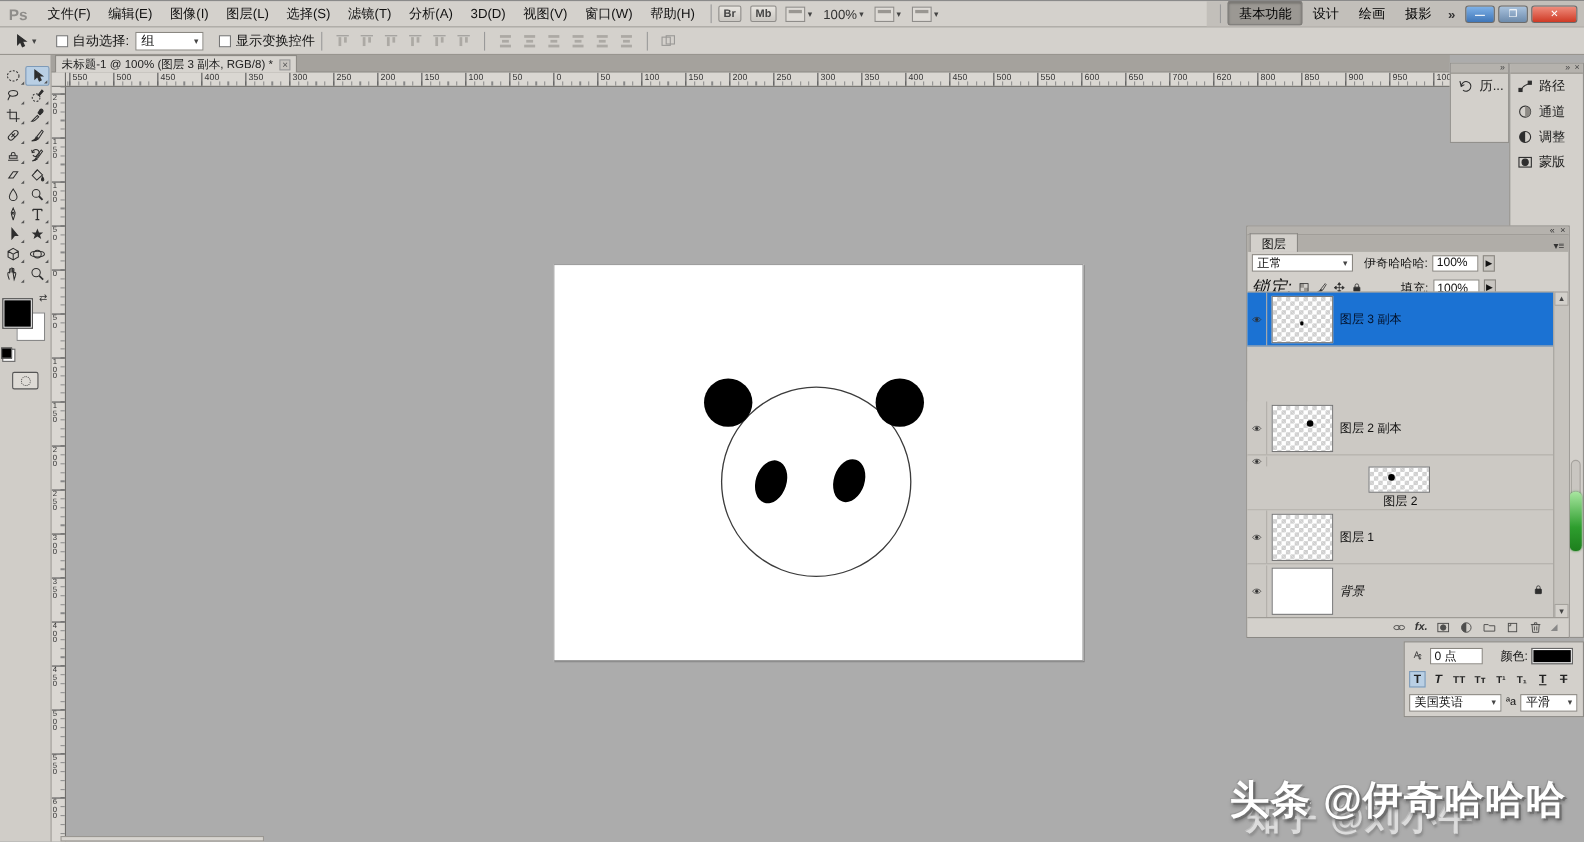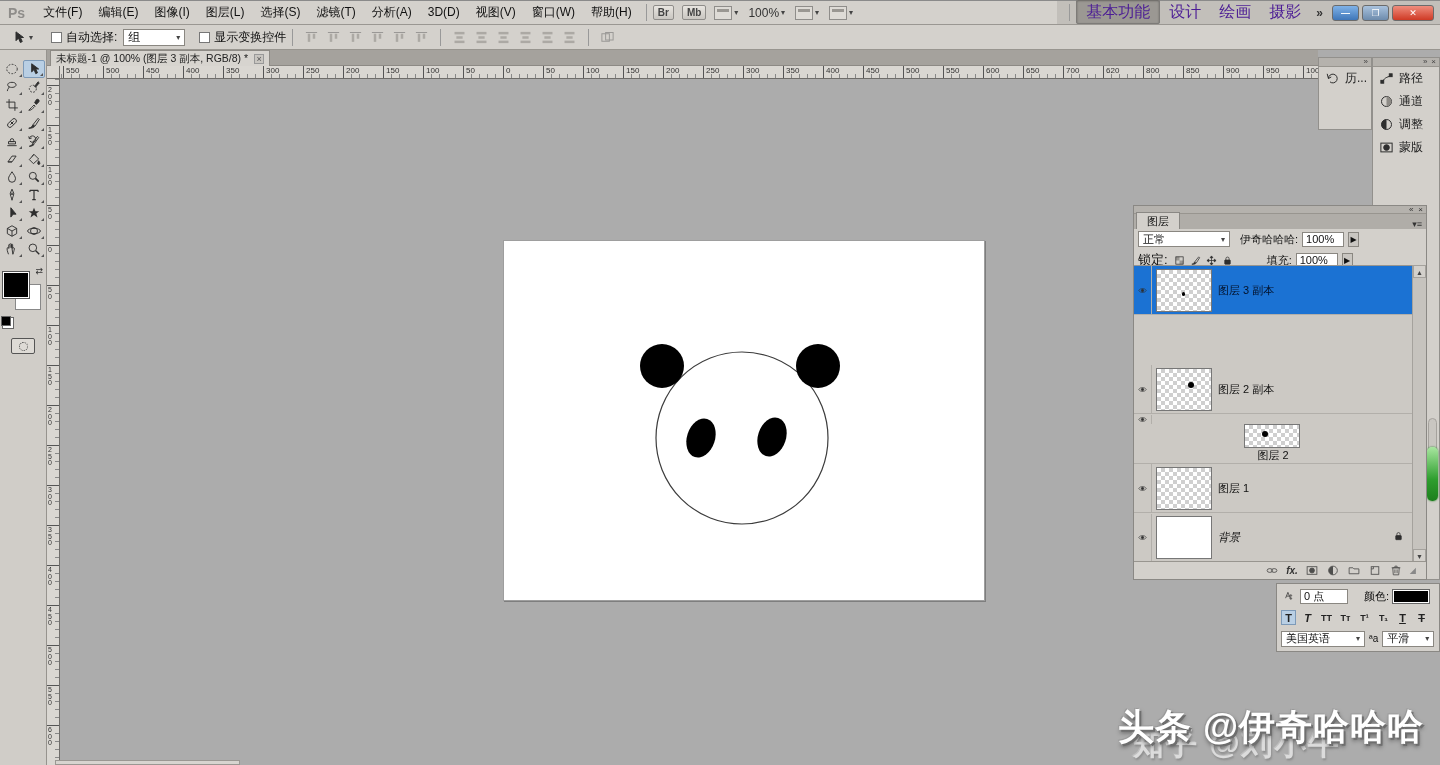--- a/index.html
+++ b/index.html
@@ -12,21 +12,21 @@
   #ps-logo{color:#8f8d8a;font-weight:bold;font-size:14px;margin:0 10px 0 8px;letter-spacing:0;}
   .menu-item{padding:3px 8px;cursor:default;white-space:nowrap;}
   .bar-sep{width:1px;height:17px;background:#999;margin:0 6px;}
   .appbtn{border:1px solid #8f8d8a;background:linear-gradient(#e8e5e0,#c9c6c1);
     font-size:10px;font-weight:bold;color:#444;padding:1px 4px;border-radius:2px;margin-right:8px;}
   .tinybtn{display:flex;align-items:center;gap:2px;margin-right:10px;color:#333;}
   .caret{font-size:8px;color:#444;}
   .iconbox{width:18px;height:14px;border:1px solid #8f8d8a;background:#dedbd6;display:inline-block;position:relative;}
   .iconbox:before{content:"";position:absolute;left:2px;top:2px;right:2px;height:3px;background:#9a9792;}
   #workspace-area{margin-left:auto;display:flex;align-items:center;height:100%;background:#c2bfba;padding:0 6px;}
-  .workspace{padding:3px 9px;font-size:16px;color:#4c1d95;white-space:nowrap;text-align:center;}
+  .workspace{padding:3px 9px;font-size:12px;color:#000000;white-space:nowrap;text-align:center;}
   .workspace.active{background:#9b9893;border:1px solid #7d7b78;border-radius:2px;box-shadow:inset 0 1px 2px rgba(0,0,0,.35);}
   .winbtn{width:27px;height:16px;border-radius:3px;border:1px solid #6b6b6b;color:#fff;font-size:9px;
     display:flex;align-items:center;justify-content:center;margin-left:3px;font-weight:bold;}
   #win-min{background:linear-gradient(#7fb2e8,#3f76b8);}
   #win-restore{background:linear-gradient(#a9c2dd,#6d8bac);}
   #win-close{background:linear-gradient(#ef8d7d,#cf3a25);width:42px;}
   
   #optionsbar{position:absolute;left:0;top:25px;width:1440px;height:25px;background:#d4d1cc;
     border-bottom:1px solid #98958f;display:flex;align-items:center;font-size:12px;color:#111;padding-left:6px;}
   .checkbox{width:11px;height:11px;border:1px solid #777;background:#fff;display:inline-block;margin:0 4px 0 8px;}
@@ -671,21 +671,21 @@
         <span>正常</span>
         <span class="caret">▾</span>
       </span>
     <span style="margin-left:6px;font-size:11px;">伊奇哈哈哈:</span>
     <span class="valbox">
         <span>100%</span>
       </span>
     <span class="slider-arrow">▶</span>
   </div>
   <div class="lp-row">
-    <span style="font-size:13px;">锁定:</span>
+    <span style="font-size:16px;font-style:italic;">锁定:</span>
     <span id="lock-buttons" style="display:inline-flex;gap:1px;">
         <span class="lockicon">
           <svg viewBox="0 0 24 24" fill="none" stroke="#2e2e2e" stroke-width="1.6">
             <path d="M4 4 H12 V12 H4 Z M12 12 H20 V20 H12 Z" fill="#9a9792" stroke="none"></path>
             <rect x="4" y="4" width="16" height="16"></rect>
           </svg>
         </span>
         <span class="lockicon">
           <svg viewBox="0 0 24 24" fill="none" stroke="#2e2e2e" stroke-width="1.6">
             <path d="M4 20 C7 19 9 18 10 15 L13 18 C11 20 8 21 4 20 Z" fill="#2e2e2e"></path>

